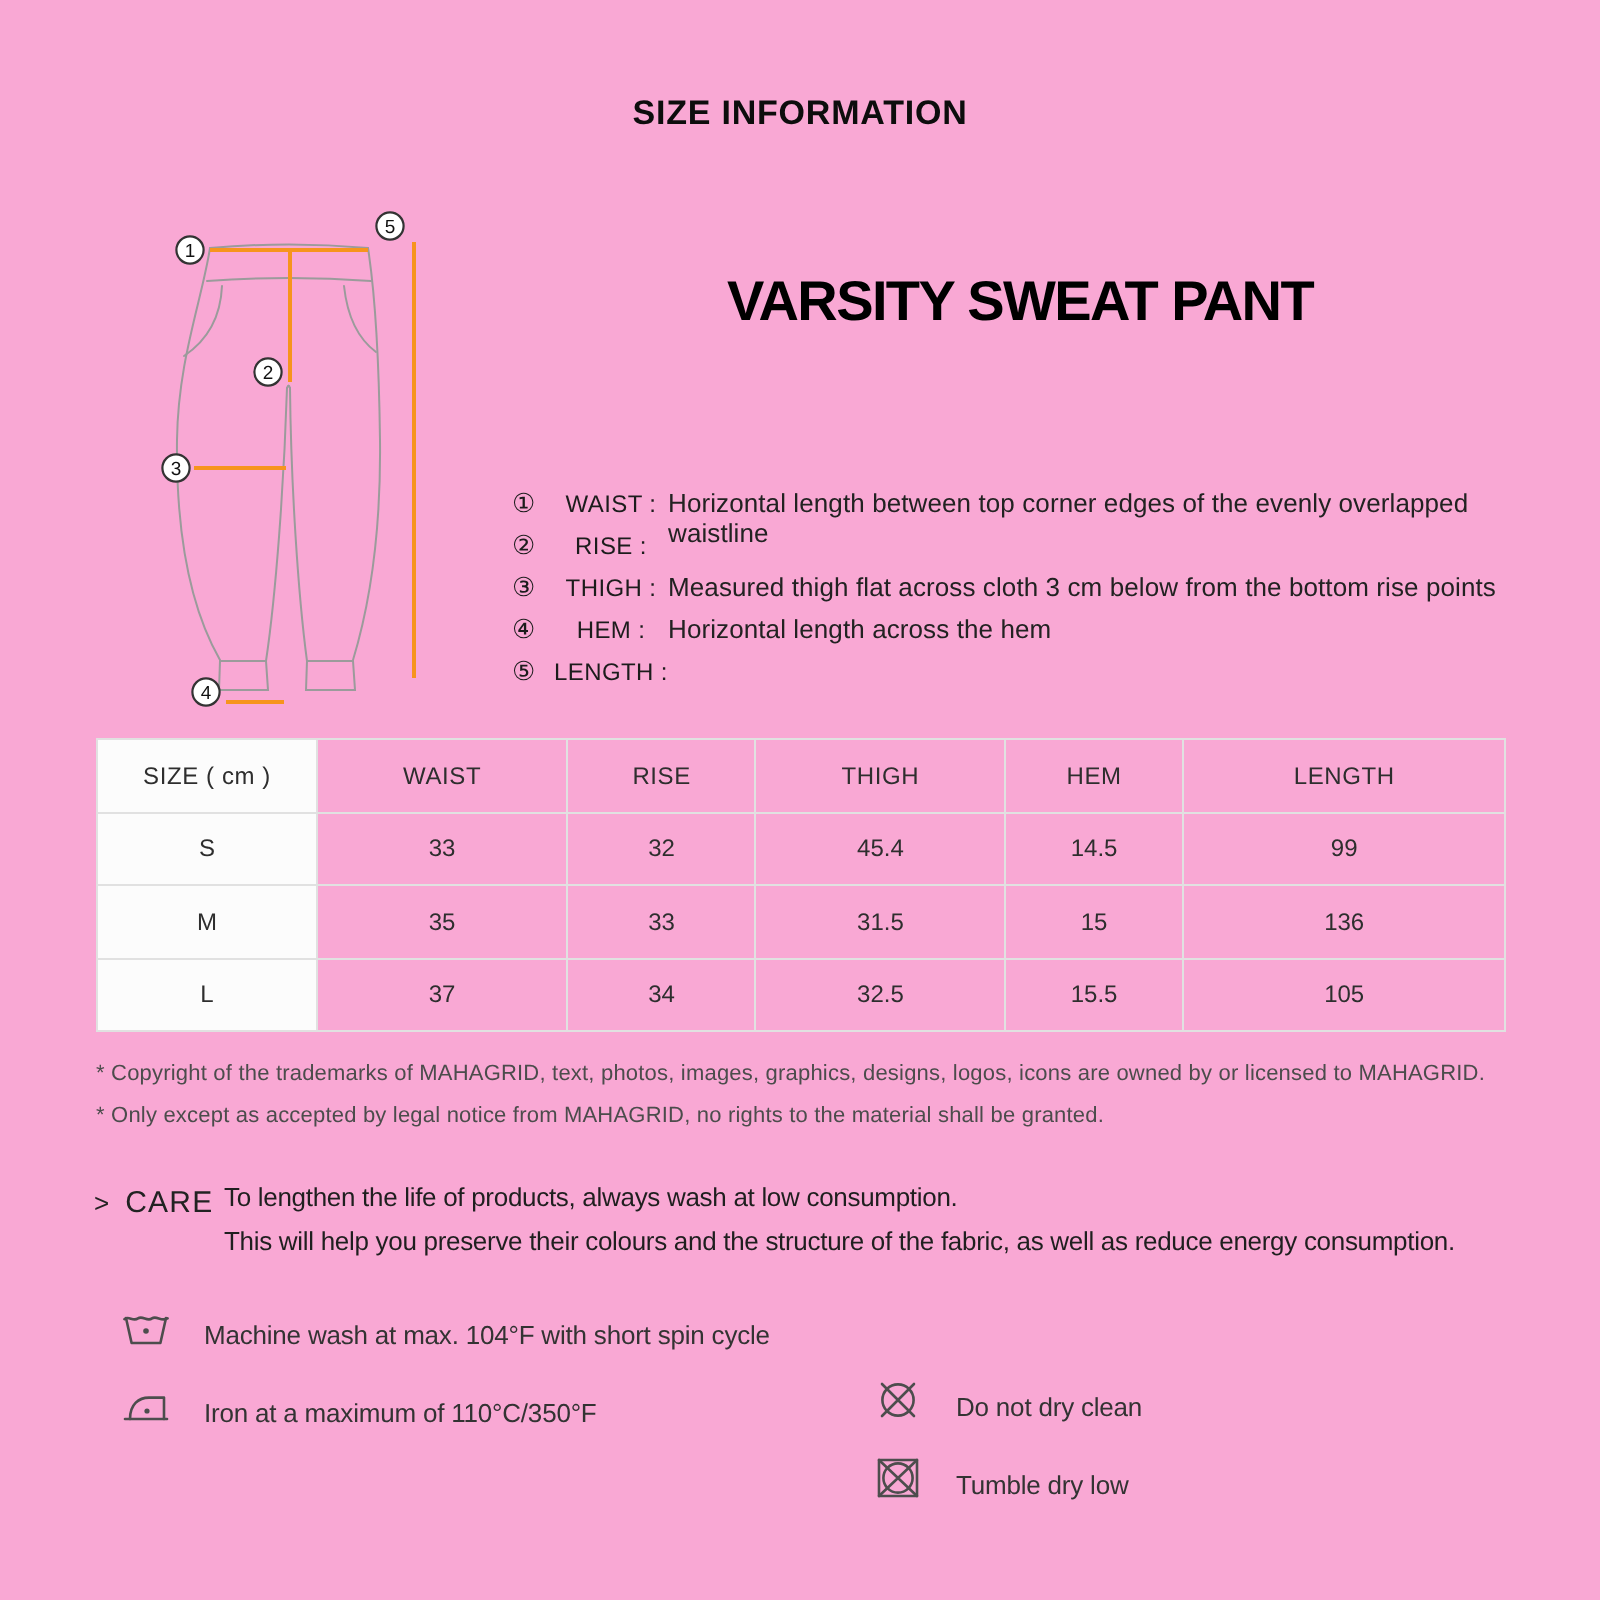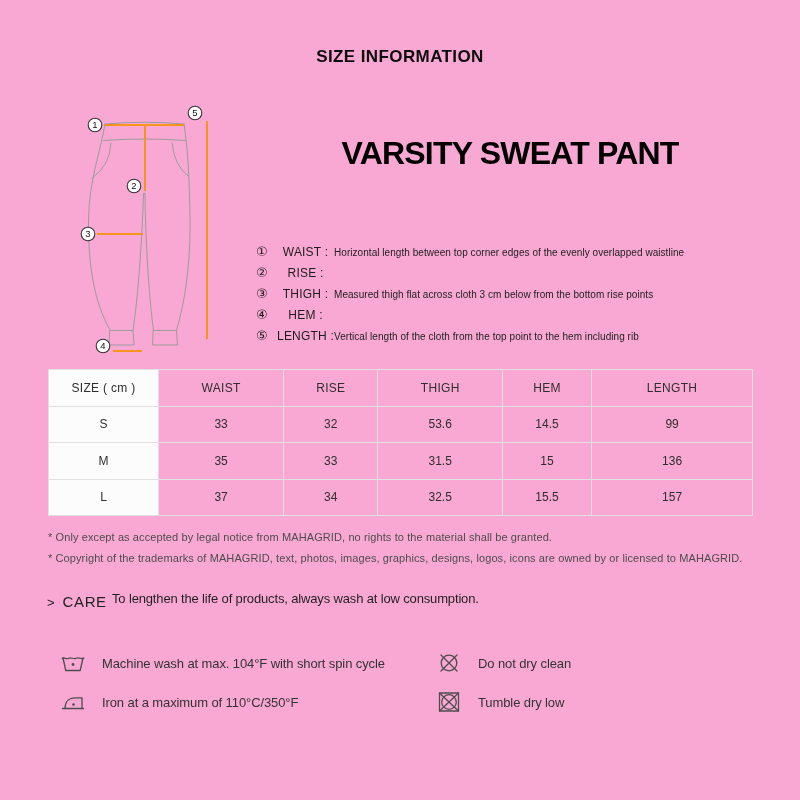--- a/index.html
+++ b/index.html
@@ -10,28 +10,28 @@
   .page-title { position:absolute; top:47px; left:0; right:0; text-align:center;
     font-size:17px; font-weight:700; letter-spacing:0.4px; color:#0d0d0d; }
 
   .pants-svg { position:absolute; left:68px; top:102px; }
   .outline { fill:none; stroke:#9b9b9b; stroke-width:1; stroke-linecap:round; }
   .accent-line { fill:none; stroke:var(--accent,#F7941D); stroke-width:2; }
   .callout-circle { fill:#fff; stroke:#333; stroke-width:1.1; }
   .callout-num { font-size:9.5px; fill:#111; text-anchor:middle; font-family:"Liberation Sans",sans-serif; }
 
   .product-name { position:absolute; left:255px; top:135px; width:510px; text-align:center;
-    font-size:32px; font-weight:800; letter-spacing:-0.8px; color:#000; white-space:nowrap; }
+    font-size:28px; font-weight:800; letter-spacing:-0.8px; color:#000; white-space:nowrap; }
 
   .m-list { position:absolute; left:256px; top:244px; width:520px; }
   .m-item { display:grid; grid-template-columns:21px 57px 1fr; align-items:baseline;
     height:21px; color:#1c1c1c; }
   .m-num { font-size:13px; }
   .m-label { font-size:12px; letter-spacing:0.2px;text-align:center; }
-  .m-desc { font-size:10px; letter-spacing:0.05px; color:#222; }
+  .m-desc { font-size:13px; letter-spacing:0.05px; color:#222; }
 
   .size-table { position:absolute; left:48px; top:369px; width:705px;
     border-collapse:collapse; font-size:12px; color:#2e2e2e;
     border:1.5px solid #5f5f5f; }
   .size-table th, .size-table td { border:1px solid #e1e1e1; height:36.5px;
     text-align:center; vertical-align:middle; font-weight:400; padding:0;margin-left:38px; }
   .size-table .col-size { width:110px; background:#fcfcfc; }
   .size-table th { letter-spacing:0.3px; }
 
   .notes { position:absolute; left:48px; top:527px; }
@@ -40,22 +40,22 @@
   .care-head { position:absolute; left:47px; top:593px; display:flex; align-items:baseline;
     gap:8px; color:#222; }
   .care-chevron { font-size:13px; }
   .care-label { font-size:15px; letter-spacing:0.6px; }
   .care-text { position:absolute; left:112px; top:588px; font-size:13px; line-height:21.5px;
     color:#1f1f1f; letter-spacing:-0.15px; }
 
   .care-grid { position:absolute; left:60px; top:651px; width:710px; }
   .care-col { position:absolute; top:0; }
   .care-col.left { left:0; }
-  .care-col.right { left:376px; }
-  .care-item { display:flex; align-items:center; gap:16px; height:24px; margin-bottom:15px;
+  .care-col.right { left:376px;margin-top:36px; }
+  .care-item { display:flex; align-items:flex-end; gap:16px; height:24px; margin-bottom:15px;
     font-size:13px; color:#333; letter-spacing:-0.1px; }
   .care-icon { width:26px; height:23px; display:flex; align-items:center; justify-content:center; }
   .care-icon svg { display:block; }
 </style>
 </head>
 <body>
 
 <main class="page">
 
   <h1 class="page-title">SIZE INFORMATION</h1>
@@ -115,26 +115,26 @@
 
       <div class="m-item">
         <span class="m-num">③</span>
         <span class="m-label">THIGH :</span>
         <span class="m-desc">Measured thigh flat across cloth 3 cm below from the bottom rise points</span>
       </div>
 
       <div class="m-item">
         <span class="m-num">④</span>
         <span class="m-label">HEM :</span>
+        <span class="m-desc">Horizontal length across the hem</span>
       </div>
 
       <div class="m-item">
         <span class="m-num">⑤</span>
         <span class="m-label">LENGTH :</span>
-        <span class="m-desc">Vertical length of the cloth from the top point to the hem including rib</span>
       </div>
 
   </section>
 
   <table class="size-table">
     <thead>
       <tr>
         <th class="col-size">SIZE ( cm )</th>
         <th>WAIST</th>
         <th>RISE</th>
@@ -142,60 +142,61 @@
         <th>HEM</th>
         <th>LENGTH</th>
       </tr>
     </thead>
     <tbody>
 
         <tr>
           <td class="col-size">S</td>
           <td>33</td>
           <td>32</td>
-          <td>53.6</td>
+          <td>45.4</td>
           <td>14.5</td>
           <td>99</td>
         </tr>
 
         <tr>
           <td class="col-size">M</td>
           <td>35</td>
           <td>33</td>
           <td>31.5</td>
           <td>15</td>
           <td>136</td>
         </tr>
 
         <tr>
           <td class="col-size">L</td>
           <td>37</td>
           <td>34</td>
           <td>32.5</td>
           <td>15.5</td>
-          <td>157</td>
+          <td>105</td>
         </tr>
 
     </tbody>
   </table>
 
   <section class="notes">
 
+      <p class="note-line">* Copyright of the trademarks of MAHAGRID, text, photos, images, graphics, designs, logos, icons are owned by or licensed to MAHAGRID.</p>
+
       <p class="note-line">* Only except as accepted by legal notice from MAHAGRID, no rights to the material shall be granted.</p>
-
-      <p class="note-line">* Copyright of the trademarks of MAHAGRID, text, photos, images, graphics, designs, logos, icons are owned by or licensed to MAHAGRID.</p>
 
   </section>
 
   <div class="care-head">
     <span class="care-chevron">&gt;</span>
     <span class="care-label">CARE</span>
   </div>
   <div class="care-text">
     <p>To lengthen the life of products, always wash at low consumption.</p>
+    <p>This will help you preserve their colours and the structure of the fabric, as well as reduce energy consumption.</p>
   </div>
 
   <section class="care-grid">
     <div class="care-col left">
 
         <div class="care-item">
           <span class="care-icon">
             <svg width="24" height="22" viewBox="0 0 24 22">
               <path fill="none" stroke="#4d4d4d" stroke-width="1.3" stroke-linecap="round" stroke-linejoin="round" d="M2,6 L4.8,18.5 L19.2,18.5 L22,6"></path>
               <path fill="none" stroke="#4d4d4d" stroke-width="1.3" stroke-linecap="round" stroke-linejoin="round" d="M1.2,6.6 C3.3,4.6 5.4,8 8,6.2 C10.3,4.6 12.6,8 15,6.2 C17.3,4.6 19.6,8 22.8,6.2"></path>

